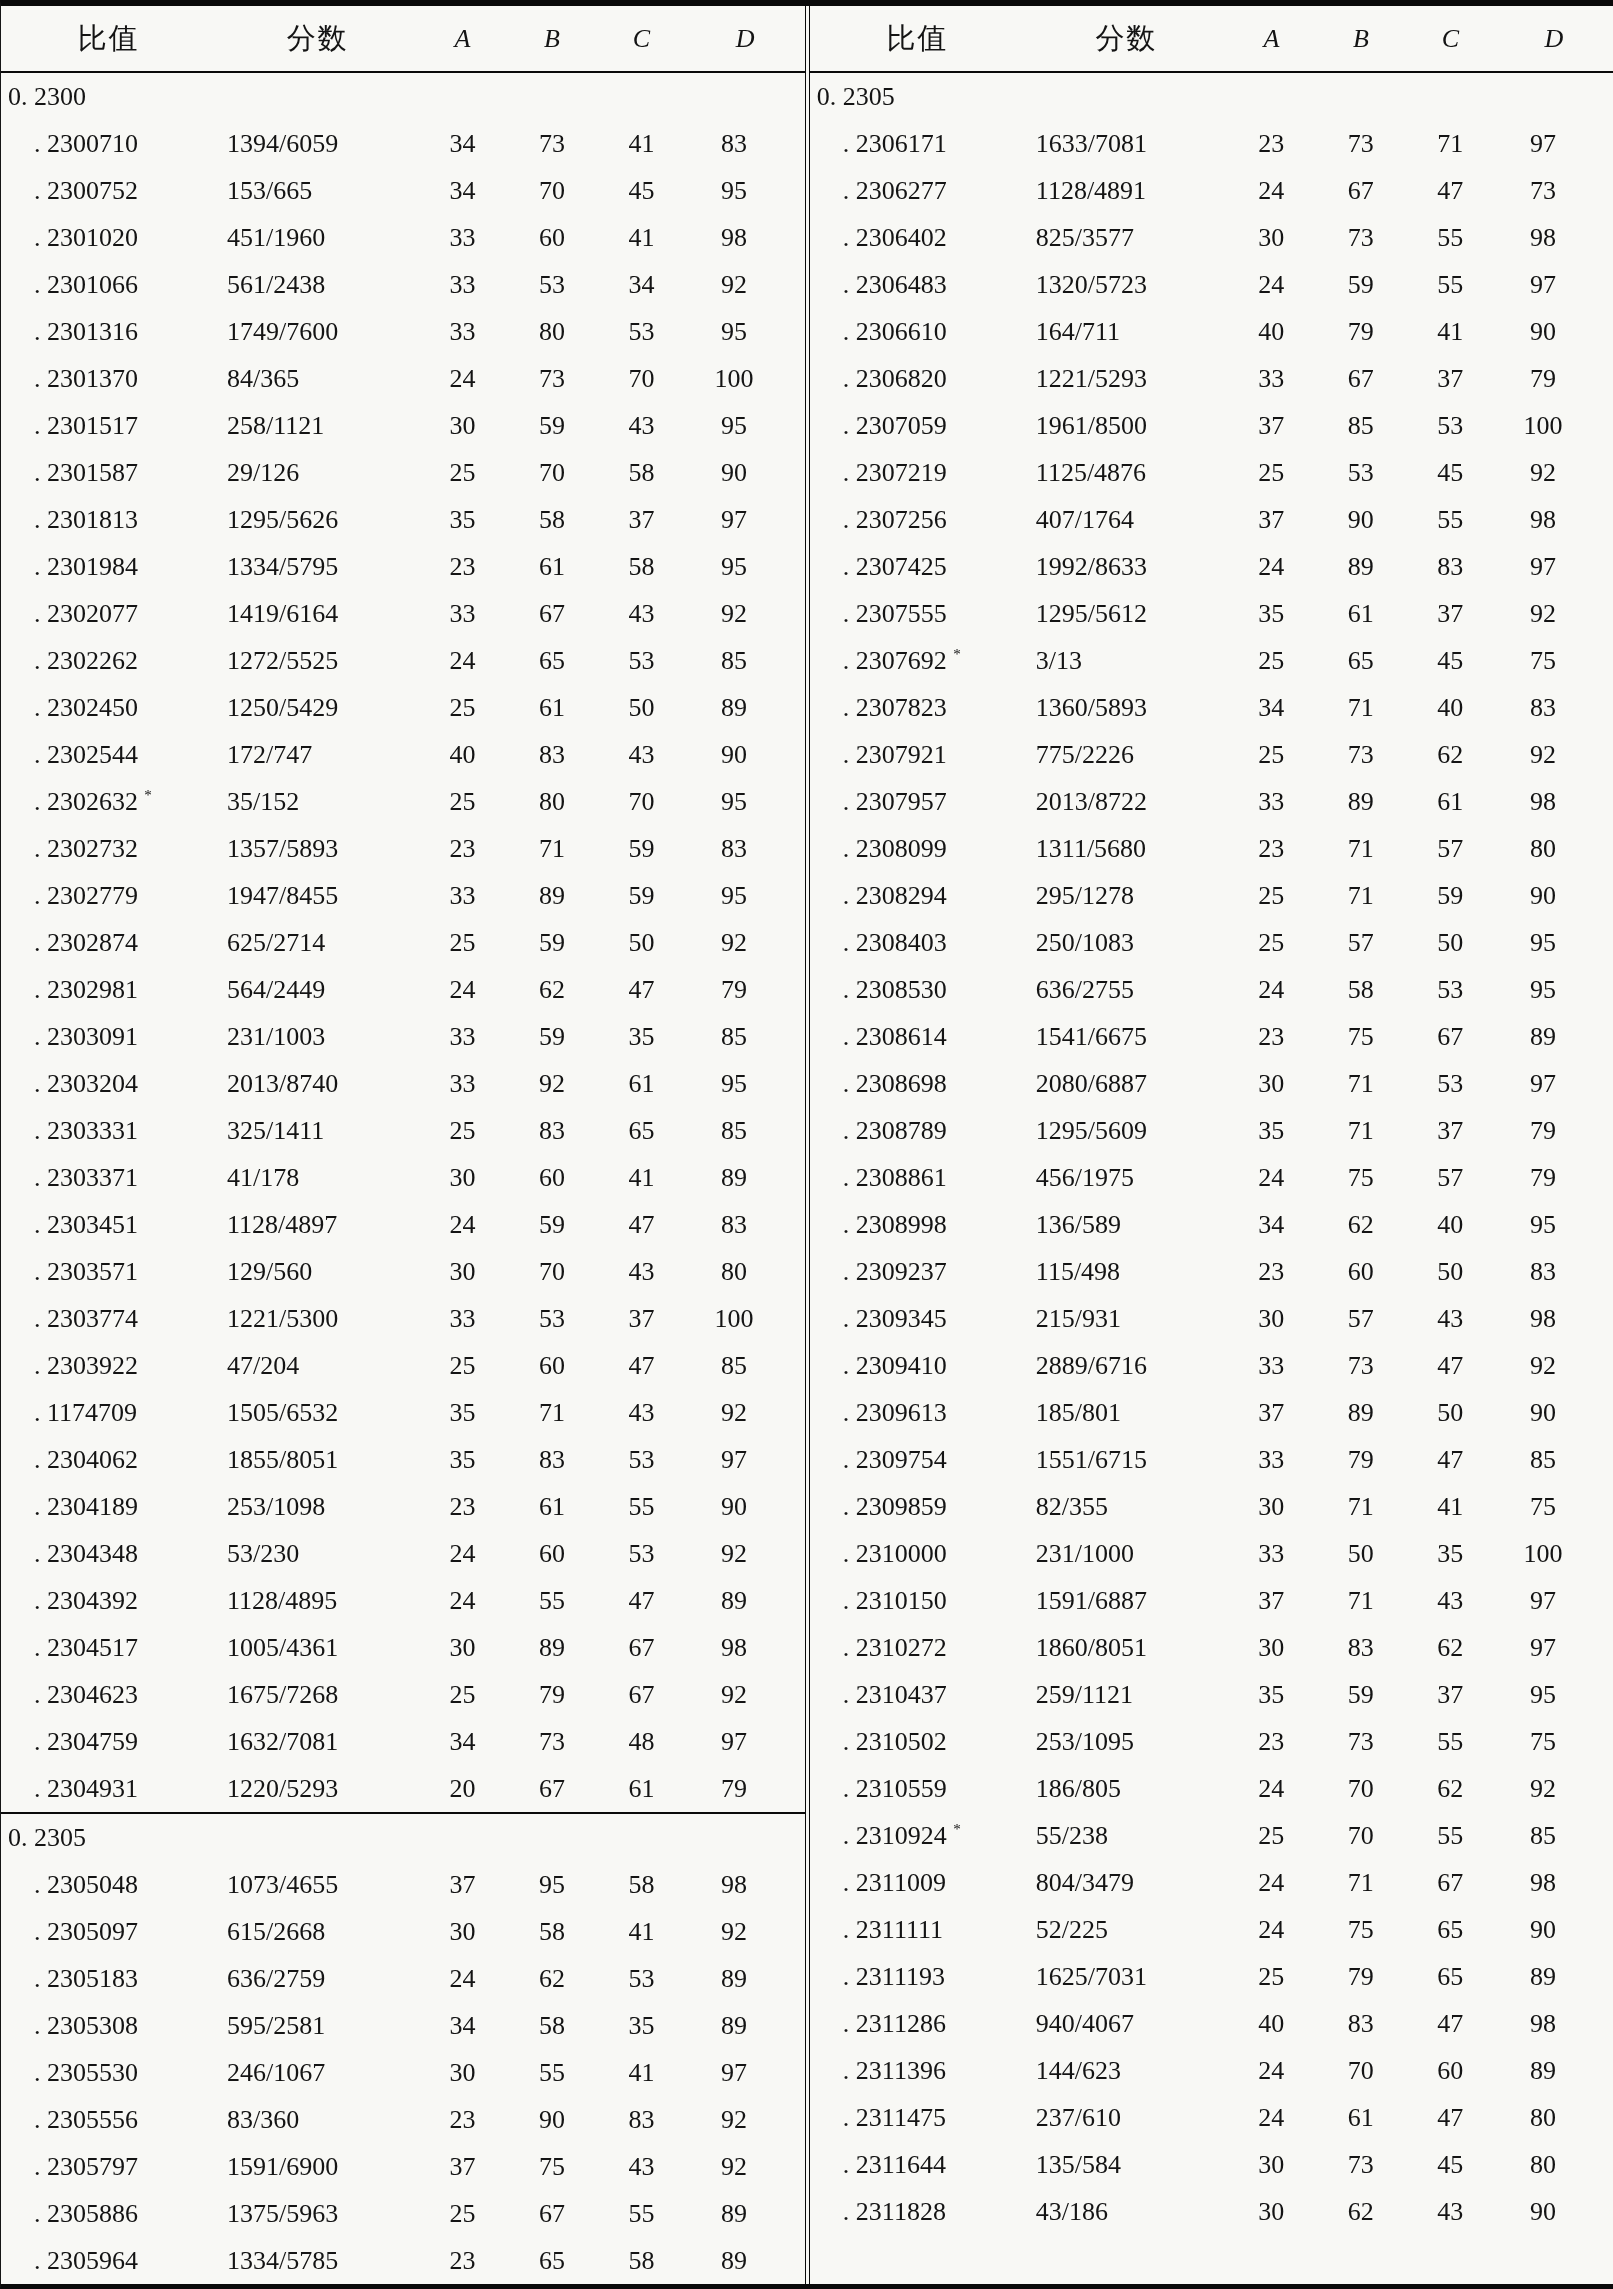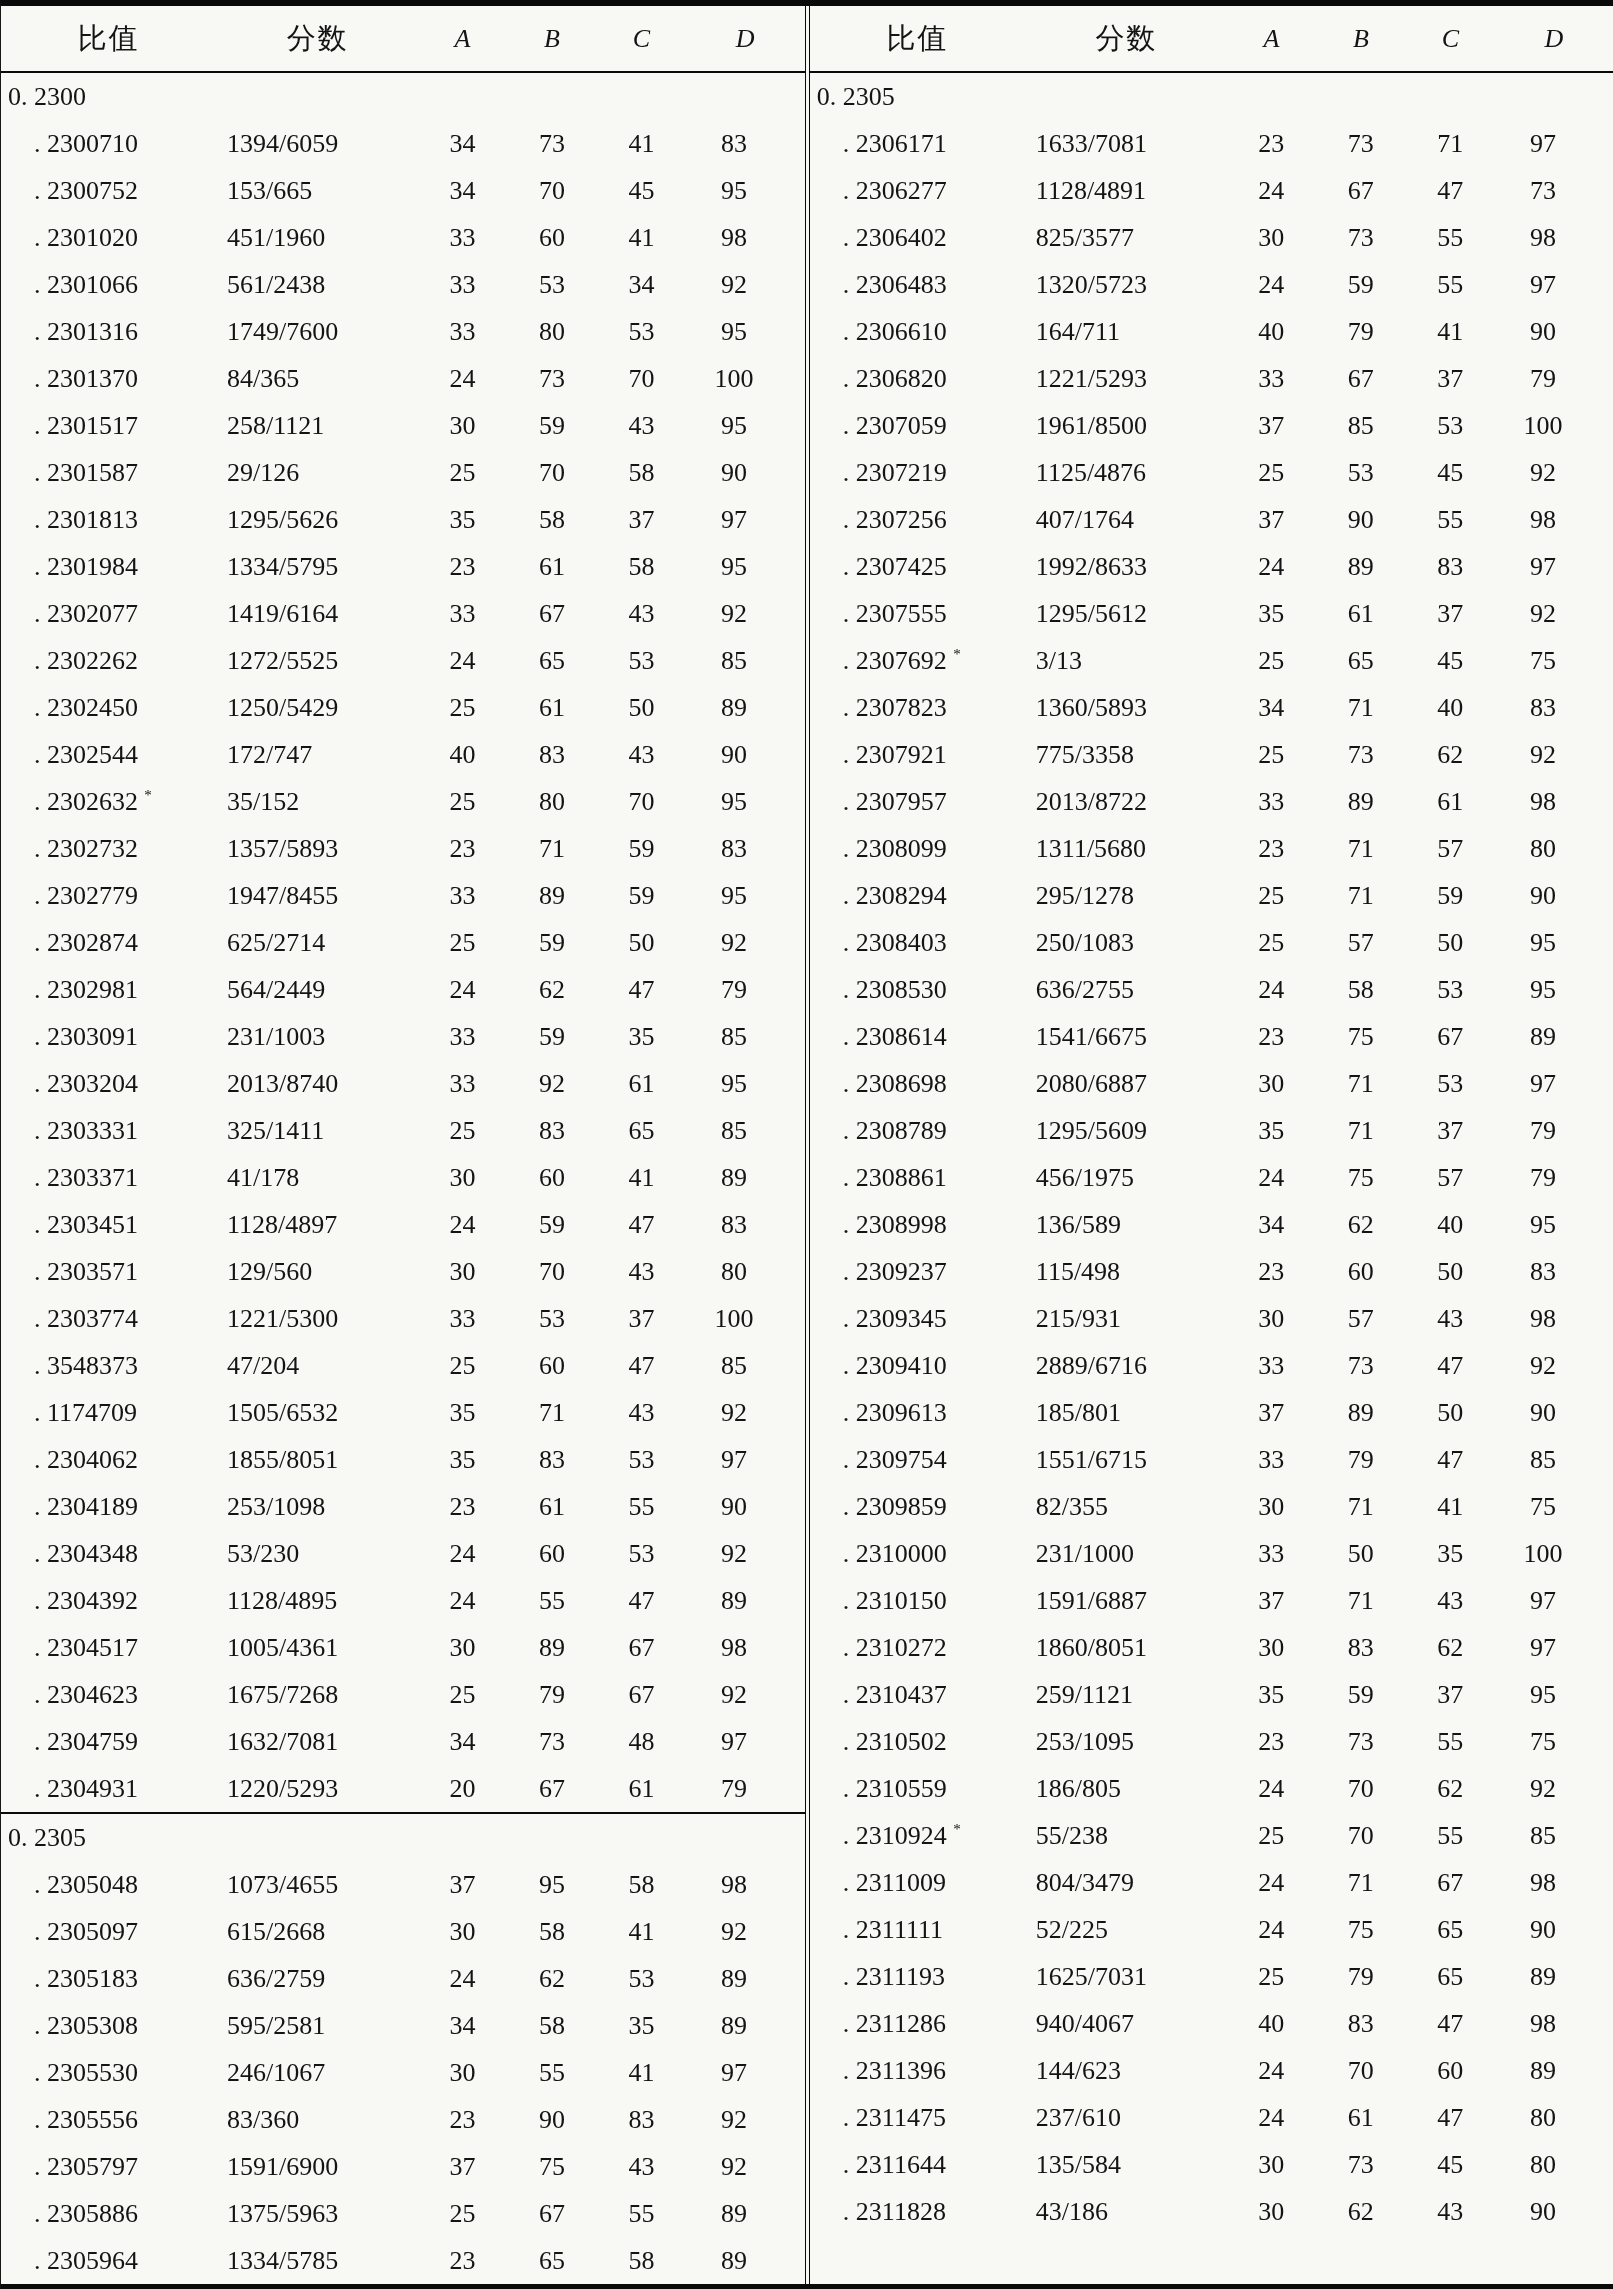--- a/index.html
+++ b/index.html
@@ -261,21 +261,21 @@
       </div>
       <div class="row">
         <div class="c-ratio">. 2303774</div>
         <div class="c-frac">1221/5300</div>
         <div class="c-num">33</div>
         <div class="c-num">53</div>
         <div class="c-num">37</div>
         <div class="c-num c-d">100</div>
       </div>
       <div class="row">
-        <div class="c-ratio">. 3548373</div>
+        <div class="c-ratio">. 2303922</div>
         <div class="c-frac">47/204</div>
         <div class="c-num">25</div>
         <div class="c-num">60</div>
         <div class="c-num">47</div>
         <div class="c-num c-d">85</div>
       </div>
       <div class="row">
         <div class="c-ratio">. 1174709</div>
         <div class="c-frac">1505/6532</div>
         <div class="c-num">35</div>
@@ -531,21 +531,21 @@
       <div class="row">
         <div class="c-ratio">. 2307823</div>
         <div class="c-frac">1360/5893</div>
         <div class="c-num">34</div>
         <div class="c-num">71</div>
         <div class="c-num">40</div>
         <div class="c-num c-d">83</div>
       </div>
       <div class="row">
         <div class="c-ratio">. 2307921</div>
-        <div class="c-frac">775/3358</div>
+        <div class="c-frac">775/2226</div>
         <div class="c-num">25</div>
         <div class="c-num">73</div>
         <div class="c-num">62</div>
         <div class="c-num c-d">92</div>
       </div>
       <div class="row">
         <div class="c-ratio">. 2307957</div>
         <div class="c-frac">2013/8722</div>
         <div class="c-num">33</div>
         <div class="c-num">89</div>

